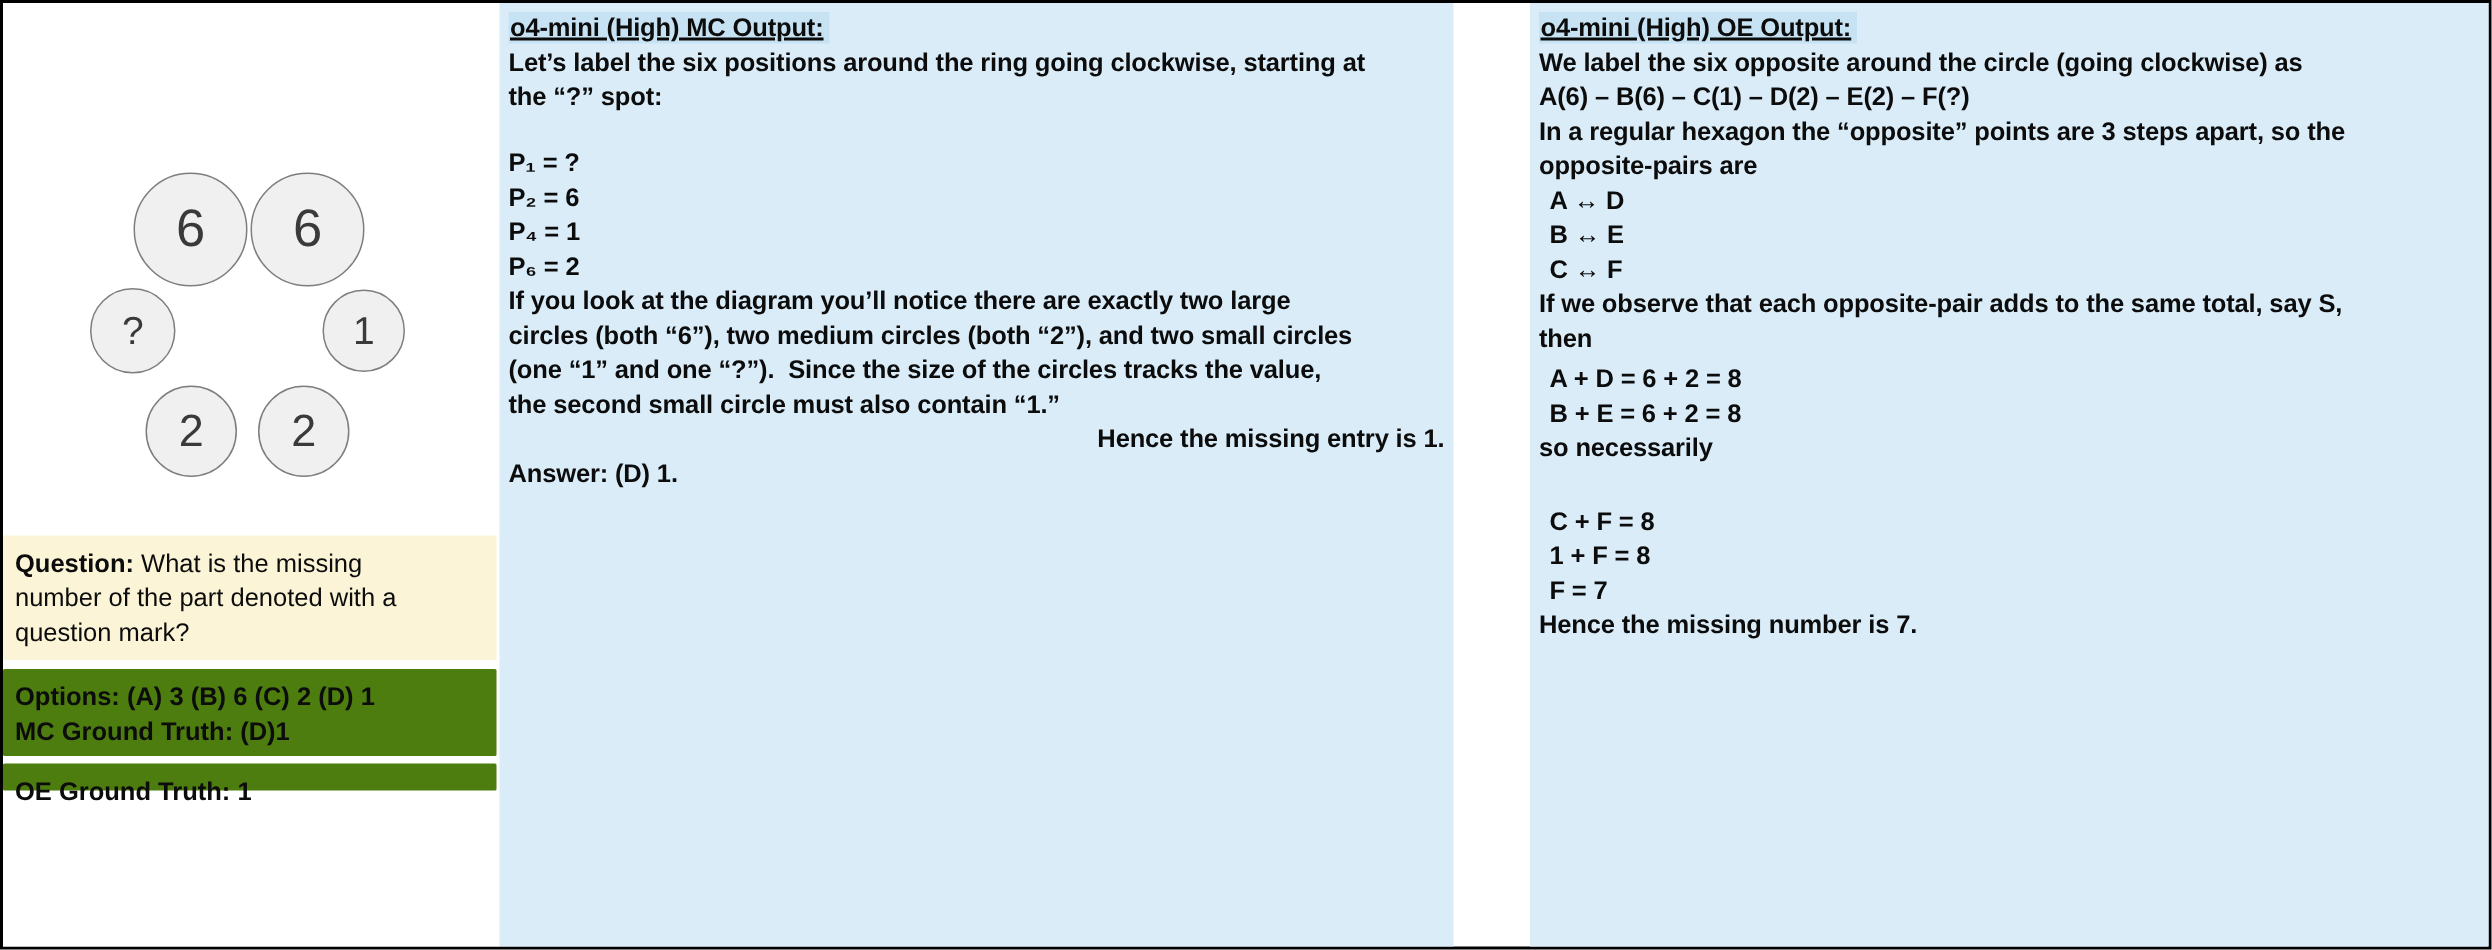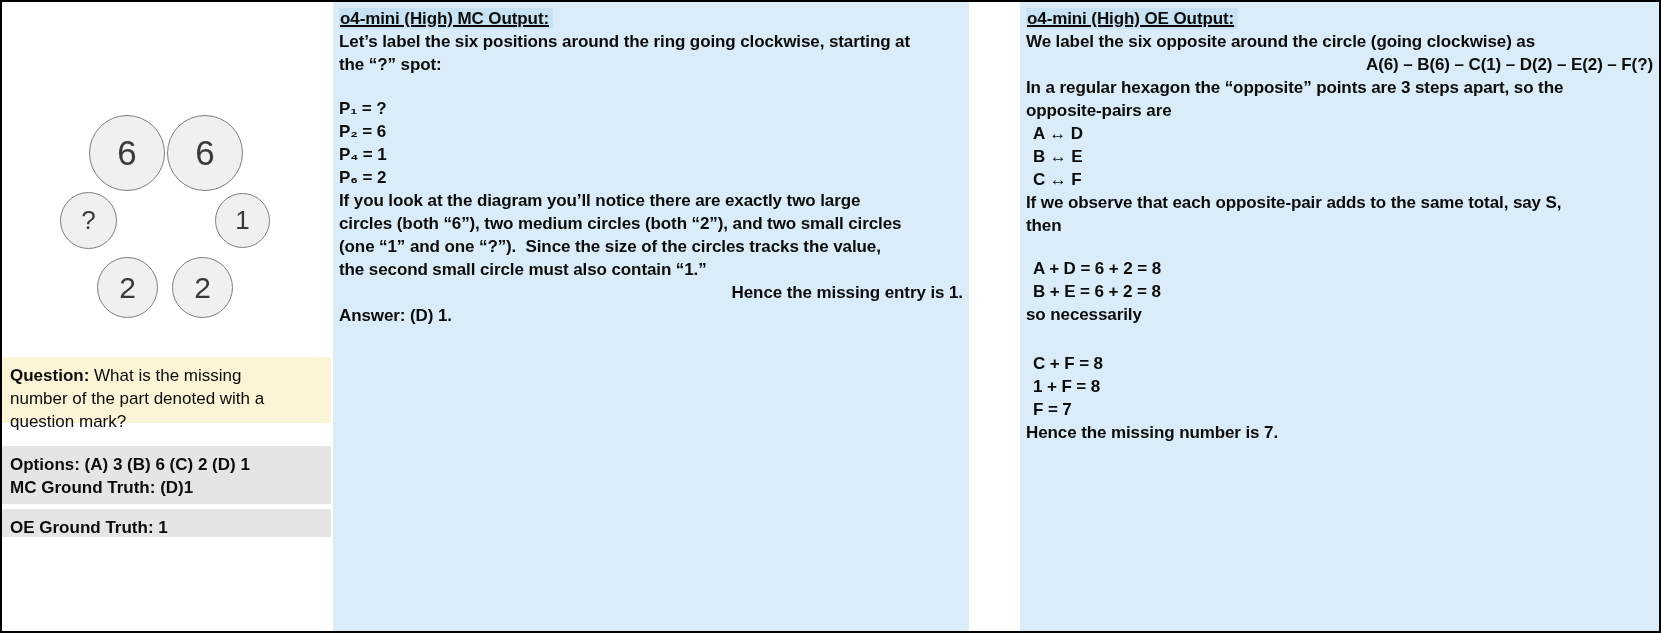--- a/index.html
+++ b/index.html
@@ -24,24 +24,24 @@
   }
   .c1{left:87px;top:113px;width:76px;height:76px;font-size:35px;}
   .c2{left:165px;top:113px;width:76px;height:76px;font-size:35px;}
   .c3{left:58px;top:190px;width:57px;height:57px;font-size:26px;}
   .c4{left:213px;top:191px;width:55px;height:55px;font-size:26px;}
   .c5{left:95px;top:255px;width:61px;height:61px;font-size:30px;}
   .c6{left:170px;top:255px;width:61px;height:61px;font-size:30px;}
   .box{position:absolute;left:0;width:329px;box-sizing:border-box;
        padding:7px 8px;font-size:17px;line-height:23px;border-radius:1px;}
   .box p{margin:0;white-space:pre-wrap;}
-  .yellow{background:#fbf4d7;top:355px;height:66px;}
-  .green{background:#e5e5e5;}
+  .yellow{background:#fbf4d7;top:355px;height:83px;}
+  .green{background:#4d7c0f;}
   .g1{top:444px;height:58px;}
-  .g2{top:507px;height:28px;}
+  .g2{top:507px;height:18px;}
   .lbl{font-weight:700;}
   .bold-line{font-weight:700;}
   
   .panel{
     position:absolute;top:0;bottom:0;background:#d9ecf8;
     box-sizing:border-box;padding:5px 6px 0 6px;
     font-size:17px;line-height:23px;font-weight:700;
     letter-spacing:-0.1px;
   }
   .panel-mc{left:331px;width:636px;}
@@ -53,27 +53,27 @@
     font-weight:700;
     text-decoration:underline;
     text-decoration-thickness:1.5px;
     padding:1px 4px 1px 1px;
   }
   .plist{margin-top:21px;}
   .pline{white-space:pre;}
   .mc-para{margin-top:30px;}
   .mc-hence{margin-top:23px;text-align:right;}
   .mc-answer{margin-top:23px;}
-  .oe-labels{margin-top:21px;text-align:right;}
+  .oe-labels{margin-top:21px;}
   .oe-hex{margin-top:21px;}
   .pair-line{padding-left:7px;margin-top:8px;}
   .pair-first{margin-top:22px;}
   .oe-observe{margin-top:36px;}
   .eq-block{padding-left:7px;}
-  .oe-sums{margin-top:20px;}
+  .oe-sums{margin-top:4px;}
   .oe-so{margin-top:26px;}
   .oe-ded{margin-top:26px;}
   .oe-hence{margin-top:27px;}
 </style>
 </head>
 <body>
 
 <div class="left-col">
   <div class="diagram">
     <div class="circle c1">

